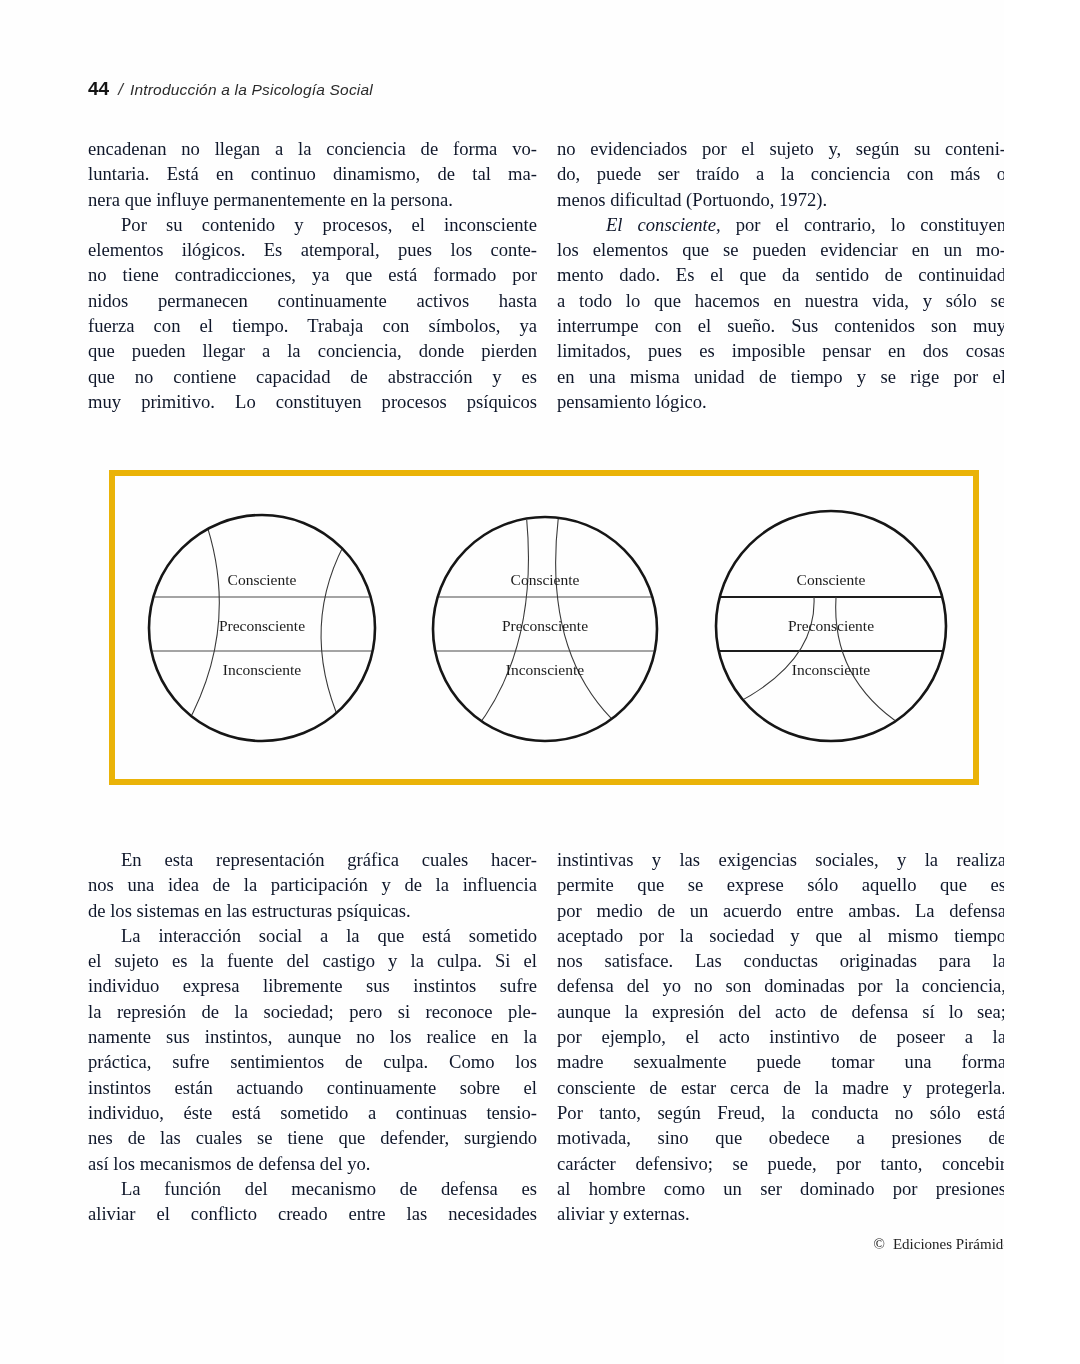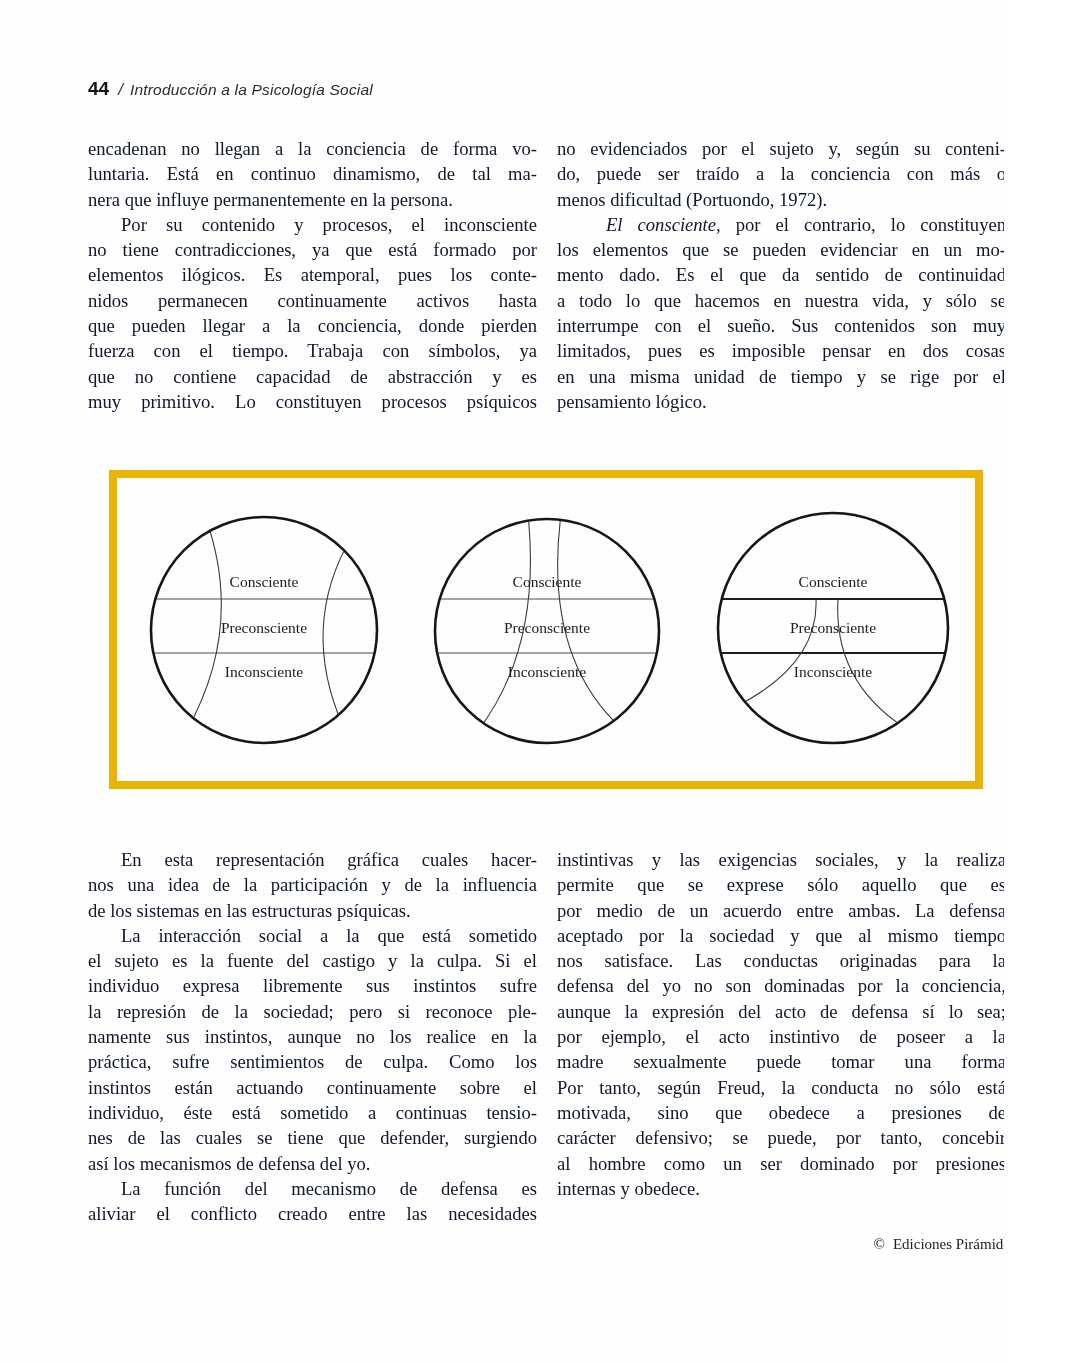--- a/index.html
+++ b/index.html
@@ -33,21 +33,21 @@
   .col-lower-right{left:557px;top:847px;}
   .line{text-align:justify;text-align-last:justify;}
   .line.last{text-align-last:left;}
   .line.indent{text-indent:33px;}
   .line i{font-style:italic;margin-left:16px;}
 
   
   .diagram-box{
     position:absolute;left:109px;top:470px;margin:0;
     width:858px;height:303px;
-    border:8px solid #eab308;
+    border:6px solid #eab308;
     background:#fefefe;
   }
   .diagram-box svg{display:block;}
 
   
   .imprint{
     position:absolute;left:561px;top:1236px;width:449px;
     text-align:right;
     font-size:15px;color:#222;
     font-family:"Liberation Serif", serif;
@@ -61,25 +61,25 @@
 
   <header class="running-header">
     <span class="page-number">44</span><span class="header-sep">/</span><span class="running-title">Introducción a la Psicología Social</span>
   </header>
 
   <section class="textcol col-upper-left">
       <div class="line">encadenan no llegan a la conciencia de forma vo-</div>
       <div class="line">luntaria. Está en continuo dinamismo, de tal ma-</div>
       <div class="line last">nera que influye permanentemente en la persona.</div>
       <div class="line indent">Por su contenido y procesos, el inconsciente</div>
+      <div class="line">elementos ilógicos. Es atemporal, pues los conte-</div>
       <div class="line">no tiene contradicciones, ya que está formado por</div>
-      <div class="line">elementos ilógicos. Es atemporal, pues los conte-</div>
       <div class="line">nidos permanecen continuamente activos hasta</div>
+      <div class="line">fuerza con el tiempo. Trabaja con símbolos, ya</div>
       <div class="line">que pueden llegar a la conciencia, donde pierden</div>
-      <div class="line">fuerza con el tiempo. Trabaja con símbolos, ya</div>
       <div class="line">que no contiene capacidad de abstracción y es</div>
       <div class="line">muy primitivo. Lo constituyen procesos psíquicos</div>
     </section>
   <section class="textcol col-upper-right">
       <div class="line">no evidenciados por el sujeto y, según su conteni-</div>
       <div class="line">do, puede ser traído a la conciencia con más o</div>
       <div class="line last">menos dificultad (Portuondo, 1972).</div>
       <div class="line indent"><i>El consciente,</i> por el contrario, lo constituyen</div>
       <div class="line">los elementos que se pueden evidenciar en un mo-</div>
       <div class="line">mento dado. Es el que da sentido de continuidad</div>
@@ -156,24 +156,25 @@
   <section class="textcol col-lower-right">
       <div class="line">instintivas y las exigencias sociales, y la realiza</div>
       <div class="line">permite que se exprese sólo aquello que es</div>
       <div class="line">por medio de un acuerdo entre ambas. La defensa</div>
       <div class="line">aceptado por la sociedad y que al mismo tiempo</div>
       <div class="line">nos satisface. Las conductas originadas para la</div>
       <div class="line">defensa del yo no son dominadas por la conciencia,</div>
       <div class="line">aunque la expresión del acto de defensa sí lo sea;</div>
       <div class="line">por ejemplo, el acto instintivo de poseer a la</div>
       <div class="line">madre sexualmente puede tomar una forma</div>
+      <div class="line">consciente de estar cerca de la madre y protegerla.</div>
       <div class="line">Por tanto, según Freud, la conducta no sólo está</div>
       <div class="line">motivada, sino que obedece a presiones de</div>
       <div class="line">carácter defensivo; se puede, por tanto, concebir</div>
       <div class="line">al hombre como un ser dominado por presiones</div>
-      <div class="line last">internas y obedece.</div>
+      <div class="line last">aliviar y externas.</div>
     </section>
 
   <footer class="imprint">
     <span class="sym">©</span><span>Ediciones Pirámide</span>
   </footer>
 
 </div>
 
 </body></html>

